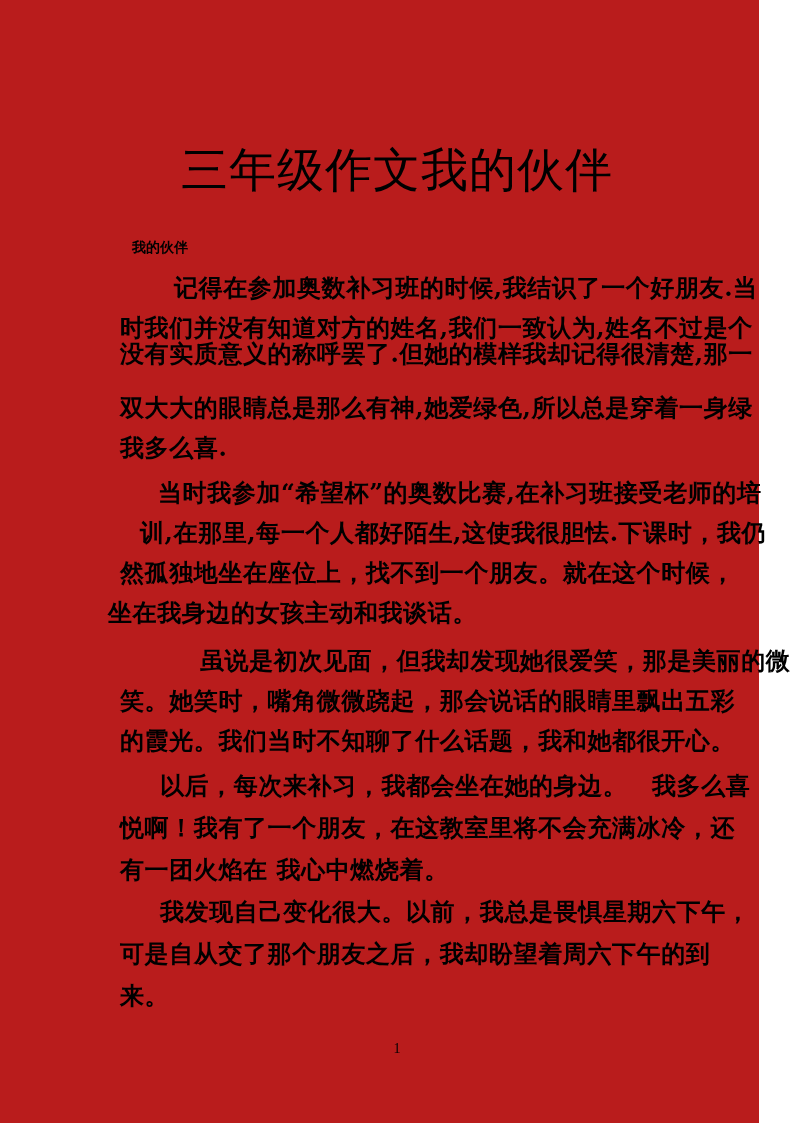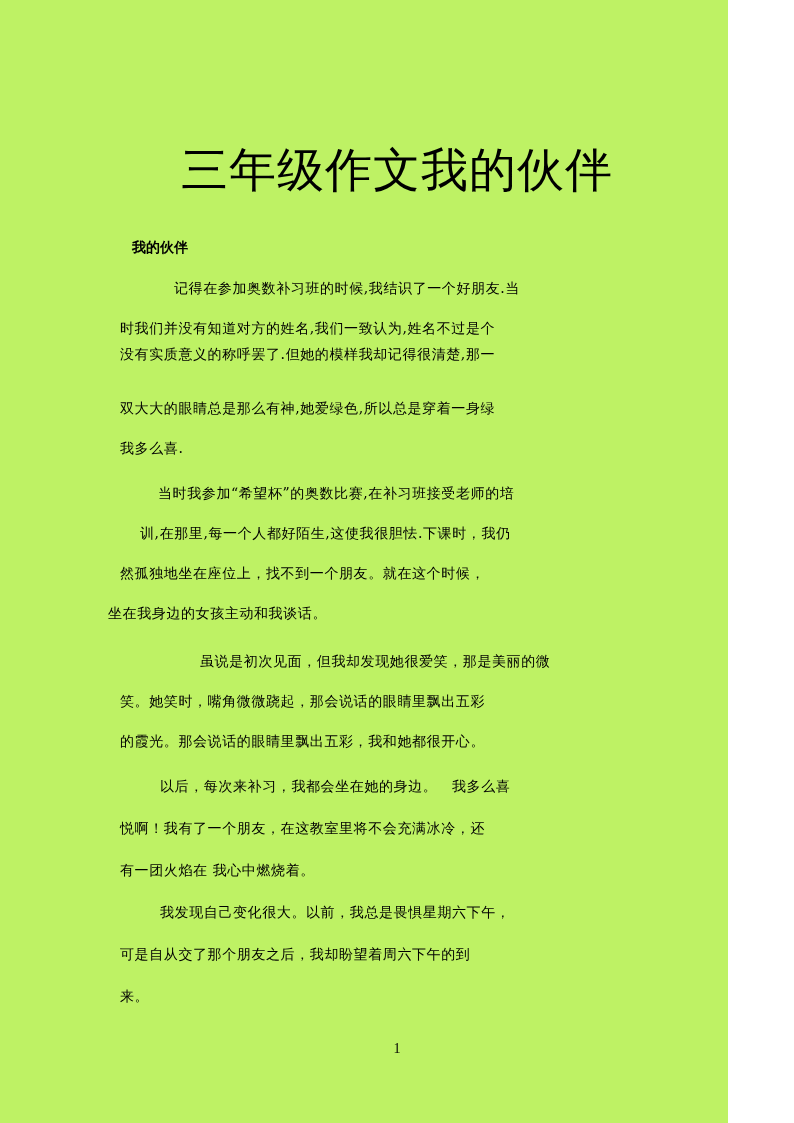--- a/index.html
+++ b/index.html
@@ -12,21 +12,22 @@
       height: 1123px;
       position: relative;
       overflow: hidden;
       font-family: "DejaVu Serif", "Liberation Serif", serif;
       color: #000000;
     }
     .page {
       position: absolute;
       left: 0; top: 0;
       width: 728px; height: 1123px;
-      background: #bef264;
+      background: #b91c1c;
+      padding-left: 31px;
     }
     .title {
       position: absolute;
       left: 0;
       width: 794px;
       top: 140px;
       text-align: center;
       font-size: 47px;
       line-height: 60px;
       font-weight: normal;
@@ -37,23 +38,23 @@
       position: absolute;
       left: 132px;
       top: 234px;
       font-size: 14px;
       line-height: 26px;
       font-weight: bold;
       white-space: nowrap;
     }
     .line {
       position: absolute;
-      font-size: 14px;
+      font-size: 24px;
       line-height: 28px;
-      font-weight: normal;
+      font-weight: bold;
       white-space: pre;
       letter-spacing: 0.6px;
     }
     .page-number {
       position: absolute;
       left: 0;
       width: 794px;
       top: 1040px;
       text-align: center;
       font-family: "Liberation Serif", serif;
@@ -81,21 +82,21 @@
   <div>
     <div class="line" style="left:146px; top:479px;margin-left:12px;">当时我参加“希望杯”的奥数比赛,在补习班接受老师的培</div>
     <div class="line" style="left:120px; top:519px;margin-left:20px;">训,在那里,每一个人都好陌生,这使我很胆怯.下课时，我仍</div>
     <div class="line" style="left:120px; top:559px;">然孤独地坐在座位上，找不到一个朋友。就在这个时候，</div>
     <div class="line" style="left:108px; top:599px;">坐在我身边的女孩主动和我谈话。</div>
   </div>
 
   <div>
     <div class="line" style="left:160px; top:647px;margin-left:40px;">虽说是初次见面，但我却发现她很爱笑，那是美丽的微</div>
     <div class="line" style="left:120px; top:687px;">笑。她笑时，嘴角微微跷起，那会说话的眼睛里飘出五彩</div>
-    <div class="line" style="left:120px; top:727px;">的霞光。那会说话的眼睛里飘出五彩，我和她都很开心。</div>
+    <div class="line" style="left:120px; top:727px;">的霞光。我们当时不知聊了什么话题，我和她都很开心。</div>
   </div>
 
   <div>
     <div class="line" style="left:160px; top:772px;">以后，每次来补习，我都会坐在她的身边。　我多么喜</div>
     <div class="line" style="left:120px; top:814px;">悦啊！我有了一个朋友，在这教室里将不会充满冰冷，还</div>
     <div class="line" style="left:120px; top:856px;">有一团火焰在 我心中燃烧着。</div>
   </div>
 
   <div>
     <div class="line" style="left:160px; top:898px;">我发现自己变化很大。以前，我总是畏惧星期六下午，</div>

